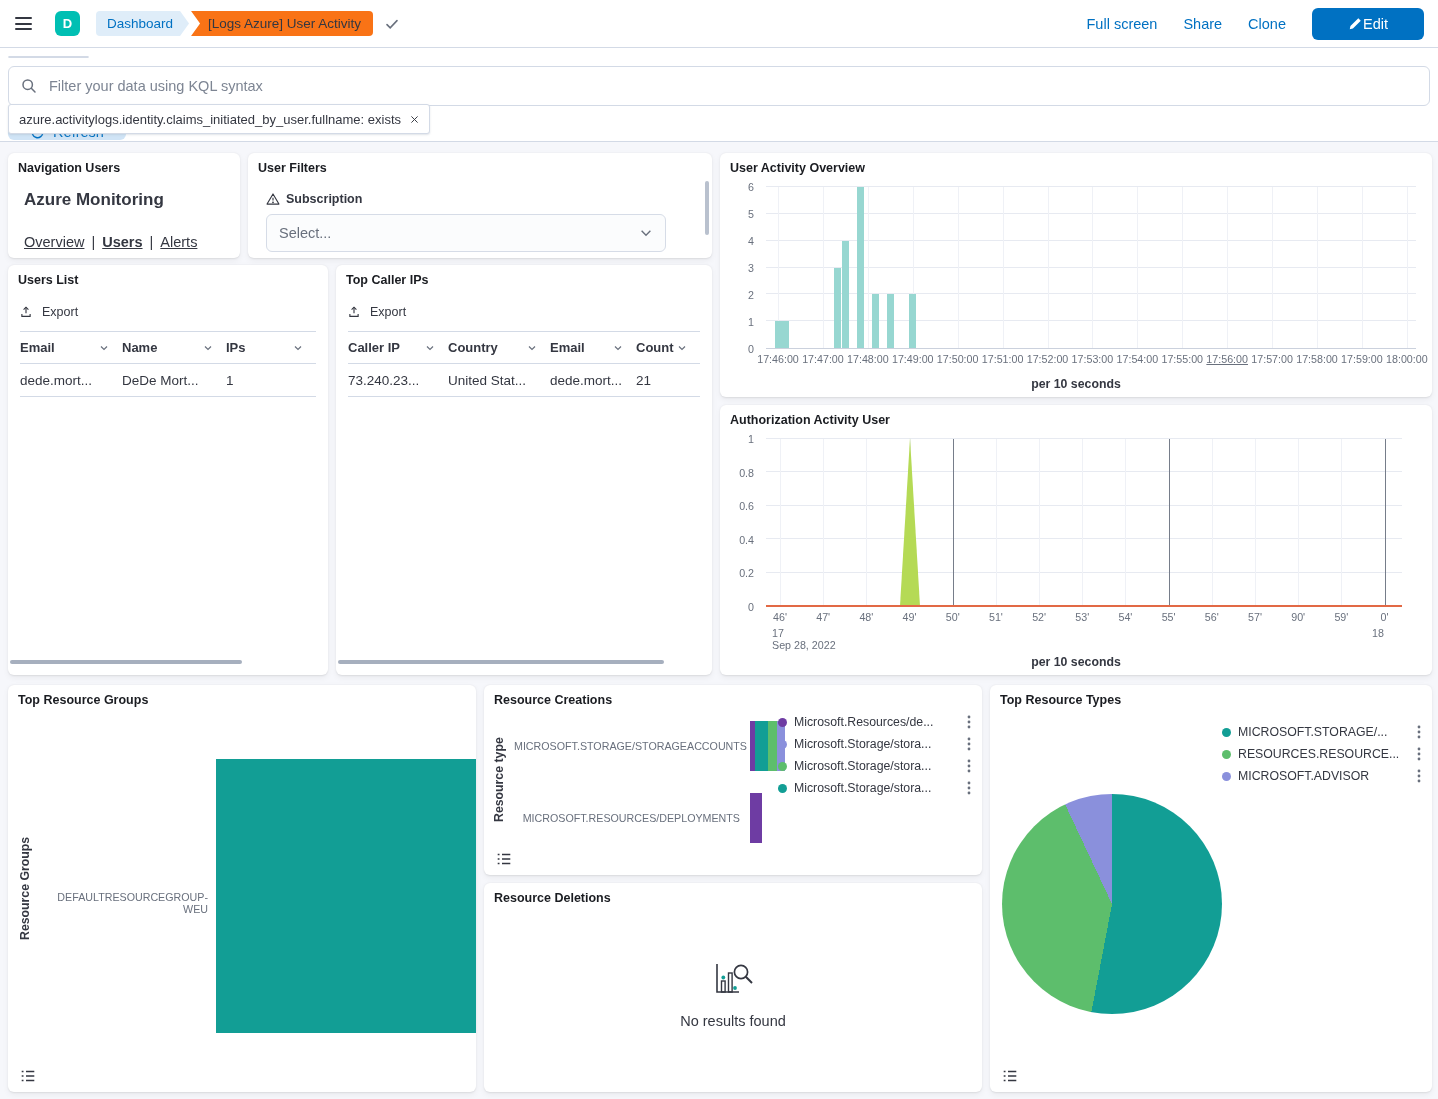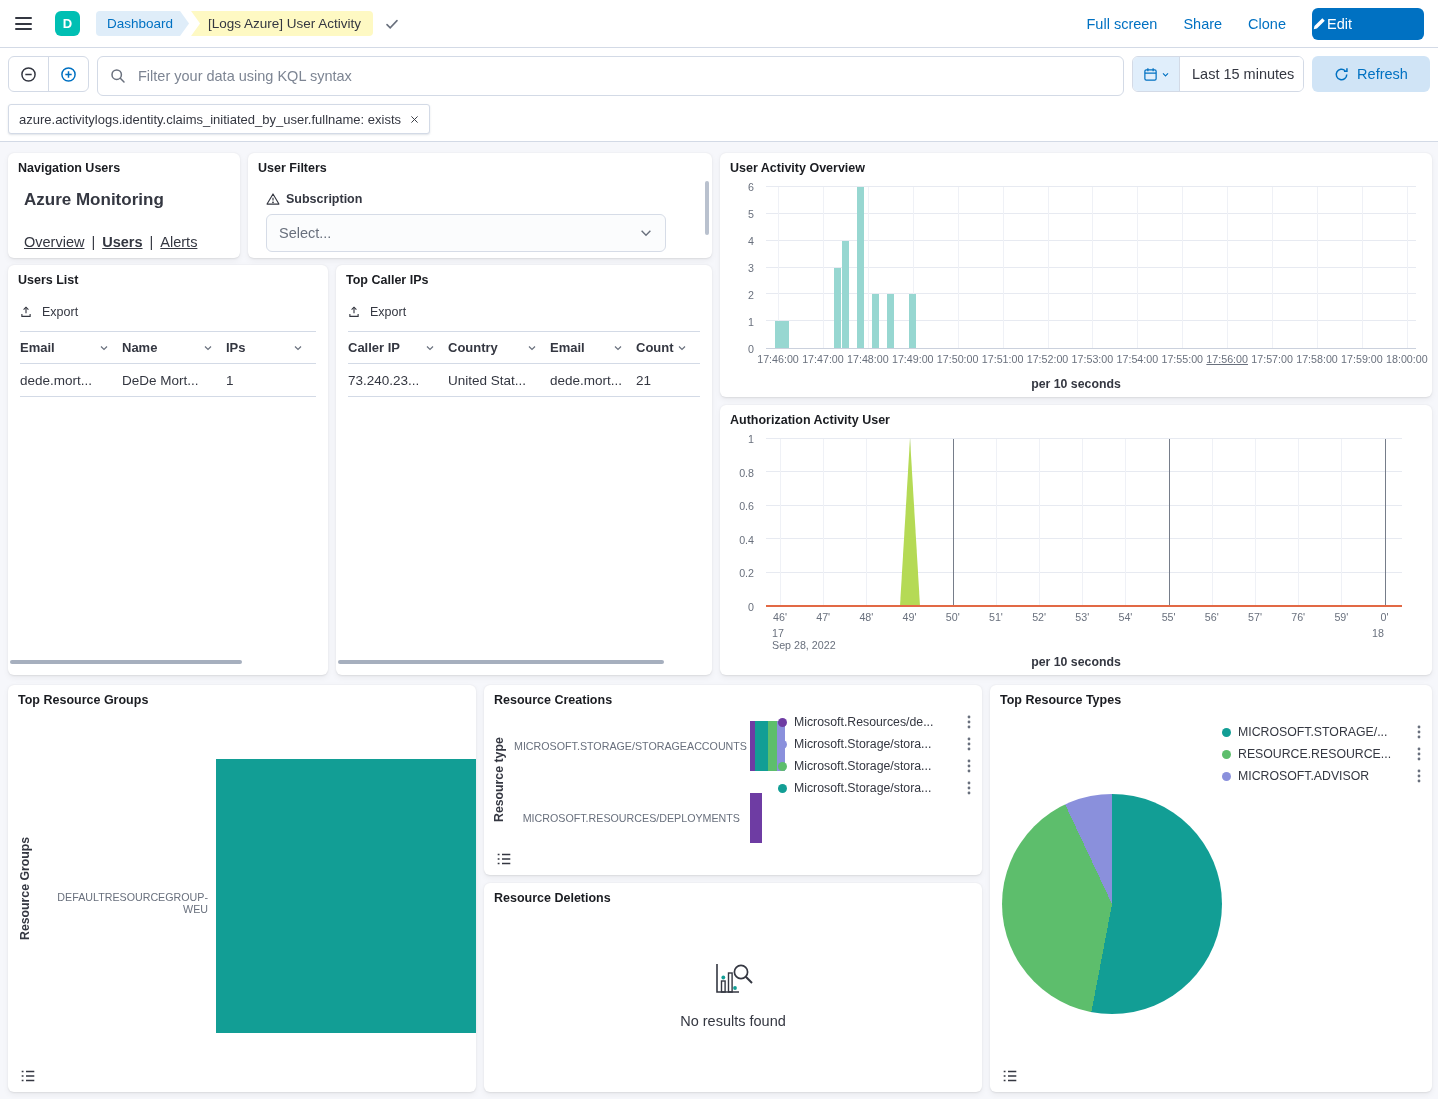--- a/index.html
+++ b/index.html
@@ -13,30 +13,30 @@
   .menu-btn { width:46px; height:48px; background:none; border:none; cursor:pointer;
     display:flex; flex-direction:column; align-items:center; justify-content:center; gap:3.5px; }
   .menu-btn i { display:block; width:17px; height:2px; background:#343741; border-radius:1px; }
   .space-avatar { width:25px; height:25px; border-radius:6px; background:var(--c-logo_teal);
     color:#fff; font-size:13px; font-weight:700; display:flex; align-items:center; justify-content:center;
     margin:0 16px 0 9px; cursor:pointer; }
   .breadcrumbs { display:flex; align-items:center; }
   .crumb { height:25px; display:flex; align-items:center; font-size:13.5px; white-space:nowrap; }
   .crumb-first { background:#DFEDF9; color:var(--c-primary); padding:0 16px 0 11px; border-radius:4px 0 0 4px;
     clip-path:polygon(0 0, calc(100% - 9px) 0, 100% 50%, calc(100% - 9px) 100%, 0 100%); cursor:pointer; }
-  .crumb-last { background:#fef9c3; color:#343741; padding:0 12px 0 17px; margin-left:2px; border-radius:0 4px 4px 0;
+  .crumb-last { background:#f97316; color:#343741; padding:0 12px 0 17px; margin-left:2px; border-radius:0 4px 4px 0;
     clip-path:polygon(0 0, 100% 0, 100% 100%, 0 100%, 9px 50%); }
   .crumb-check { margin-left:11px; display:flex; }
   .header-actions { margin-left:auto; display:flex; align-items:center; gap:26px; padding-right:14px; }
   .header-link { background:none; border:none; color:var(--c-primary); font-size:14.5px; cursor:pointer; font-family:inherit; }
   .edit-btn { height:32px; min-width:112px; background:var(--c-primary); border:none; border-radius:6px;
-    color:#fff; font-size:14.5px; display:flex; align-items:center; justify-content:flex-start; gap:1px; cursor:pointer; font-family:inherit; }
+    color:#fff; font-size:14.5px; display:flex; align-items:center; justify-content:center; gap:1px; cursor:pointer; font-family:inherit; }
 
   
-  .query-bar { position:absolute; top:56px; left:8px; right:8px; height:36px; display:flex; gap:8px; z-index:5; }
+  .query-bar { position:absolute; top:56px; left:8px; right:8px; height:36px; display:flex; gap:8px; z-index:5;flex-direction:column; }
   .icon-group { display:flex; width:81px; border:1px solid #D3DAE6; border-radius:6px; background:#fff; overflow:hidden; }
   .icon-group button { flex:1; border:none; background:none; display:flex; align-items:center; justify-content:center; cursor:pointer; }
   .icon-group button + button { border-left:1px solid #D3DAE6; }
   .kql-wrap { flex:1; position:relative; }
   .kql-input { width:100%; height:40px; border:1px solid #D3DAE6; border-radius:6px; background:#fff;
     padding:0 12px 0 40px; font-size:14.5px; color:#343741; font-family:inherit; }
   .kql-input::placeholder { color:#7D8593; }
   .kql-search-icon { position:absolute; left:13px; top:12px; pointer-events:none; }
   .date-group { width:172px; display:flex; border:1px solid #D3DAE6; border-radius:6px; overflow:hidden; background:#fff; }
   .date-cal-btn { width:47px; background:#E0EEFB; border:none; border-right:1px solid #D3DAE6; cursor:pointer;
@@ -508,21 +508,21 @@
             <div class="tick-x" style="left: 15.78%;">48'</div>
             <div class="tick-x" style="left: 22.57%;">49'</div>
             <div class="tick-x" style="left: 29.36%;">50'</div>
             <div class="tick-x" style="left: 36.15%;">51'</div>
             <div class="tick-x" style="left: 42.94%;">52'</div>
             <div class="tick-x" style="left: 49.73%;">53'</div>
             <div class="tick-x" style="left: 56.52%;">54'</div>
             <div class="tick-x" style="left: 63.31%;">55'</div>
             <div class="tick-x" style="left: 70.1%;">56'</div>
             <div class="tick-x" style="left: 76.89%;">57'</div>
-            <div class="tick-x" style="left: 83.68%;">76'</div>
+            <div class="tick-x" style="left: 83.68%;">90'</div>
             <div class="tick-x" style="left: 90.47%;">59'</div>
             <div class="tick-x" style="left: 97.26%;">0'</div>
           </div>
         <div class="aau-hour-start">17</div>
         <div class="aau-date">Sep 28, 2022</div>
         <div class="aau-hour-end">18</div>
       </div>
       <div class="chart-footer">per 10 seconds</div>
     </section>
 
@@ -636,21 +636,21 @@
             <button class="dots3-btn">
               <svg width="4" height="14" viewBox="0 0 4 14">
                 <circle cx="2" cy="2" r="1.4" fill="#69707D"></circle>
                 <circle cx="2" cy="7" r="1.4" fill="#69707D"></circle>
                 <circle cx="2" cy="12" r="1.4" fill="#69707D"></circle>
               </svg>
             </button>
           </li>
           <li>
             <span class="dot" style="background: rgb(93, 190, 108);"></span>
-            <span class="lbl">RESOURCE.RESOURCE...</span>
+            <span class="lbl">RESOURCES.RESOURCE...</span>
             <button class="dots3-btn">
               <svg width="4" height="14" viewBox="0 0 4 14">
                 <circle cx="2" cy="2" r="1.4" fill="#69707D"></circle>
                 <circle cx="2" cy="7" r="1.4" fill="#69707D"></circle>
                 <circle cx="2" cy="12" r="1.4" fill="#69707D"></circle>
               </svg>
             </button>
           </li>
           <li>
             <span class="dot" style="background: rgb(138, 144, 220);"></span>

